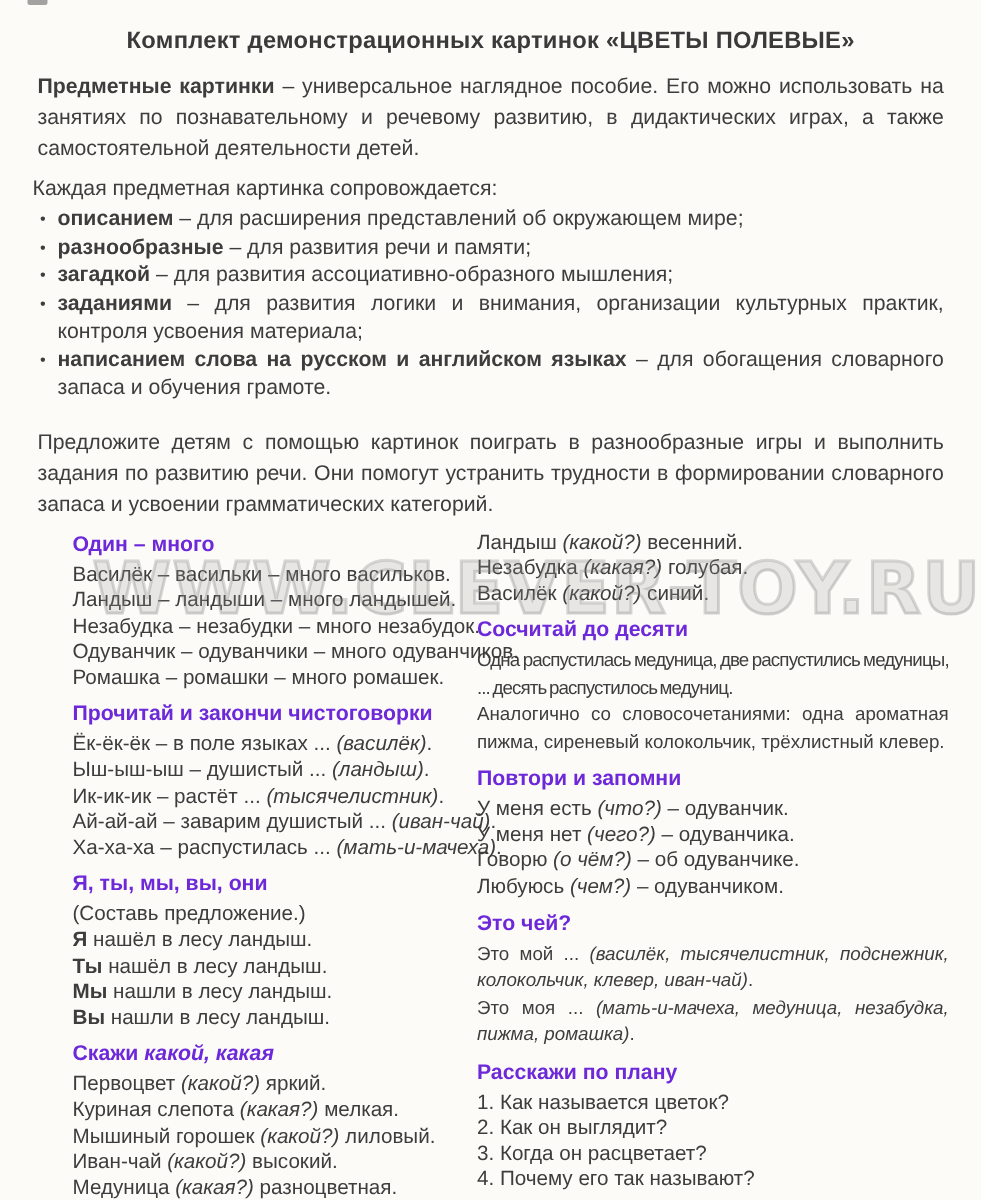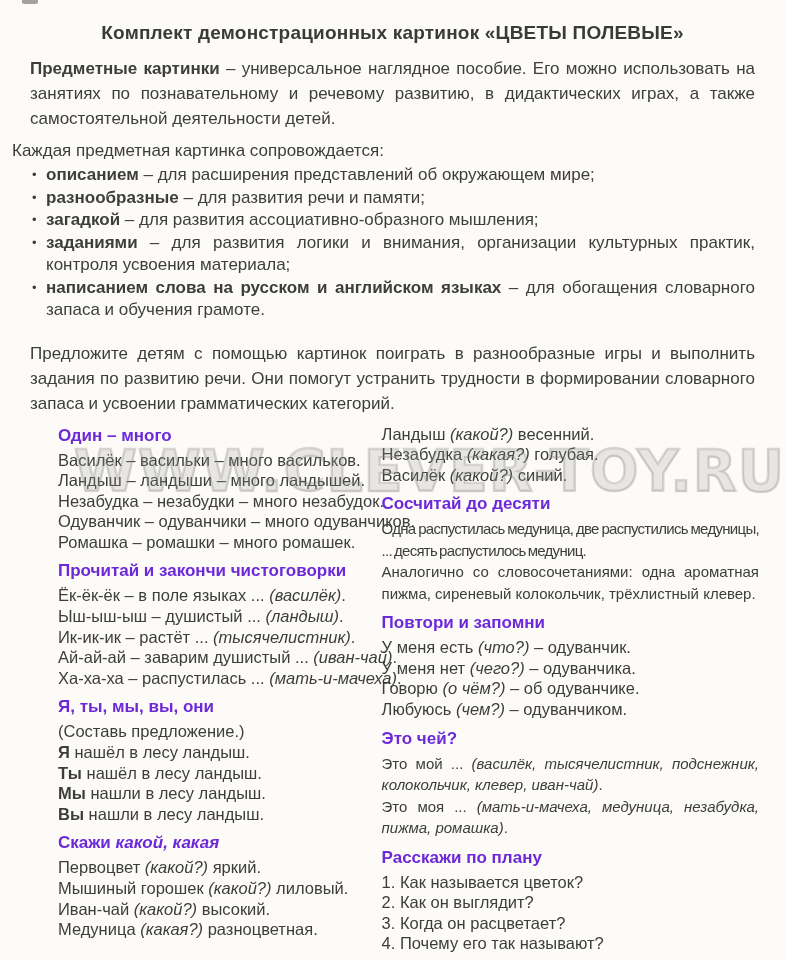--- a/index.html
+++ b/index.html
@@ -28,21 +28,21 @@
     margin:0 30px 12px;
   }
   .para{
     margin:0 30px;
     font-size:17px;
     line-height:25px;
     text-align:justify;
   }
   .lead{font-weight:700;}
   .accompany-heading{
-    margin:8px 12px 2px;
+    margin:8px 26px 2px;
     font-size:17px;
     line-height:23px;
   }
   .bullets{margin:0 30px;}
   .bullet-item{
     position:relative;
     padding-left:16px;
     font-size:17px;
     line-height:22.5px;
     text-align:justify;
@@ -162,20 +162,21 @@
 
       <div class="col-h">Я, ты, мы, вы, они</div>
       <div class="line">(Составь предложение.)</div>
       <div class="line"><b>Я</b><span> нашёл в лесу ландыш.</span></div>
       <div class="line"><b>Ты</b><span> нашёл в лесу ландыш.</span></div>
       <div class="line"><b>Мы</b><span> нашли в лесу ландыш.</span></div>
       <div class="line"><b>Вы</b><span> нашли в лесу ландыш.</span></div>
 
       <div class="col-h"><span>Скажи </span><span class="bi">какой, какая</span></div>
       <div class="line"><span>Первоцвет </span><i>(какой?)</i><span> яркий.</span></div>
+      <div class="line"><span>Куриная слепота </span><i>(какая?)</i><span> мелкая.</span></div>
       <div class="line"><span>Мышиный горошек </span><i>(какой?)</i><span> лиловый.</span></div>
       <div class="line"><span>Иван-чай </span><i>(какой?)</i><span> высокий.</span></div>
       <div class="line"><span>Медуница </span><i>(какая?)</i><span> разноцветная.</span></div>
 
     </div>
 
     <div class="col-right">
       <div class="line"><span>Ландыш </span><i>(какой?)</i><span> весенний.</span></div>
       <div class="line"><span>Незабудка </span><i>(какая?)</i><span> голубая.</span></div>
       <div class="line"><span>Василёк </span><i>(какой?)</i><span> синий.</span></div>

